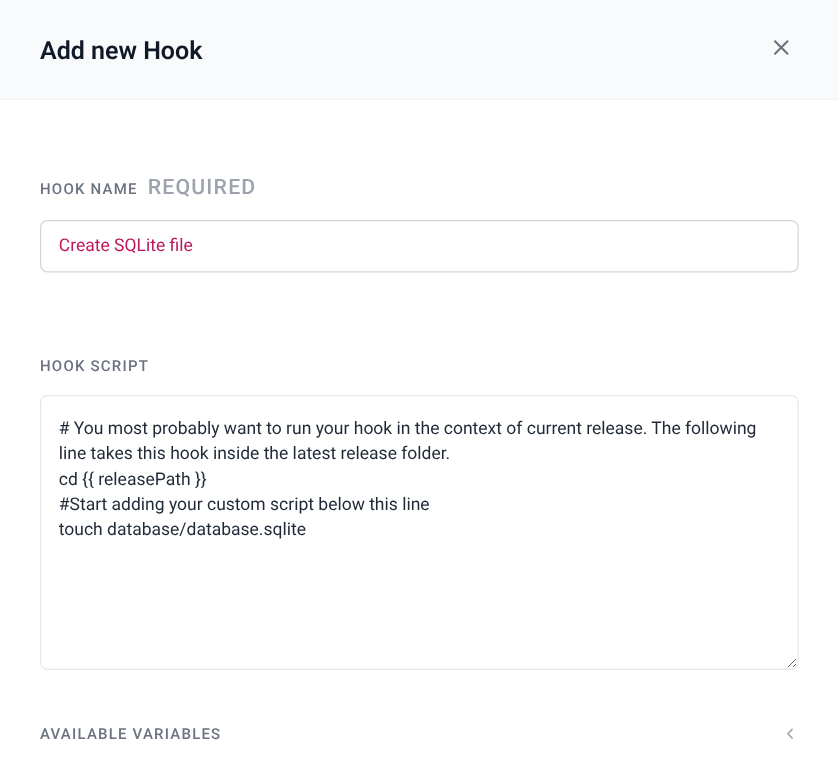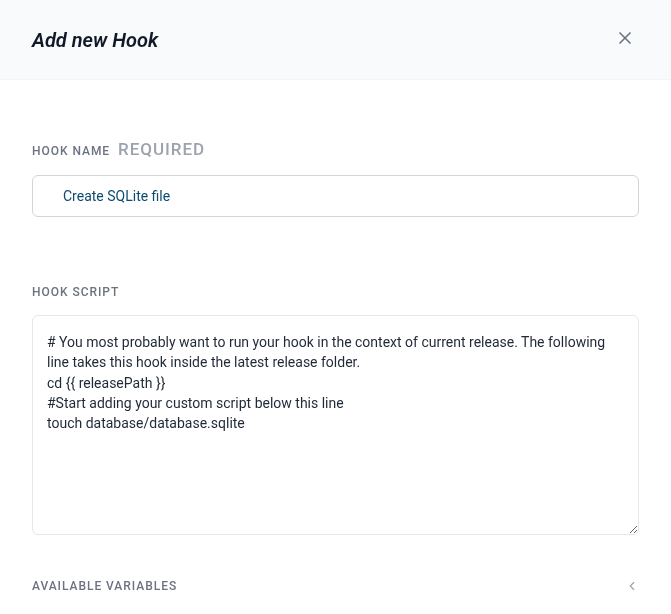--- a/index.html
+++ b/index.html
@@ -15,21 +15,20 @@
       height: 614px;
       overflow: hidden;
     }
     .header {
       background: #f9fafb;
       padding: 24px 32px;
       display: flex;
       align-items: center;
       justify-content: space-between;
       border-bottom: 1px solid #f3f4f6;
-      font-style: italic;
     }
     .header-title {
       font-size: 20px;
       font-weight: 600;
       color: #111827;
     }
     .close-btn {
       background: none;
       border: none;
       cursor: pointer;
@@ -61,23 +60,23 @@
       margin-top: 32px;
     }
     .label-required {
       color: #9ca3af;
       font-size: 17px;
     }
     .text-input {
       width: 100%;
       border: 1px solid #d1d5db;
       border-radius: 6px;
-      padding: 12px 30px;
+      padding: 12px 14px;
       font-size: 14px;
-      color: #0c4a6e;
+      color: #be185d;
       font-family: inherit;
       outline: none;
     }
     .section {
       margin-bottom: 36px;
     }
     .script-area {
       width: 100%;
       border: 1px solid #e5e7eb;
       border-radius: 6px;

